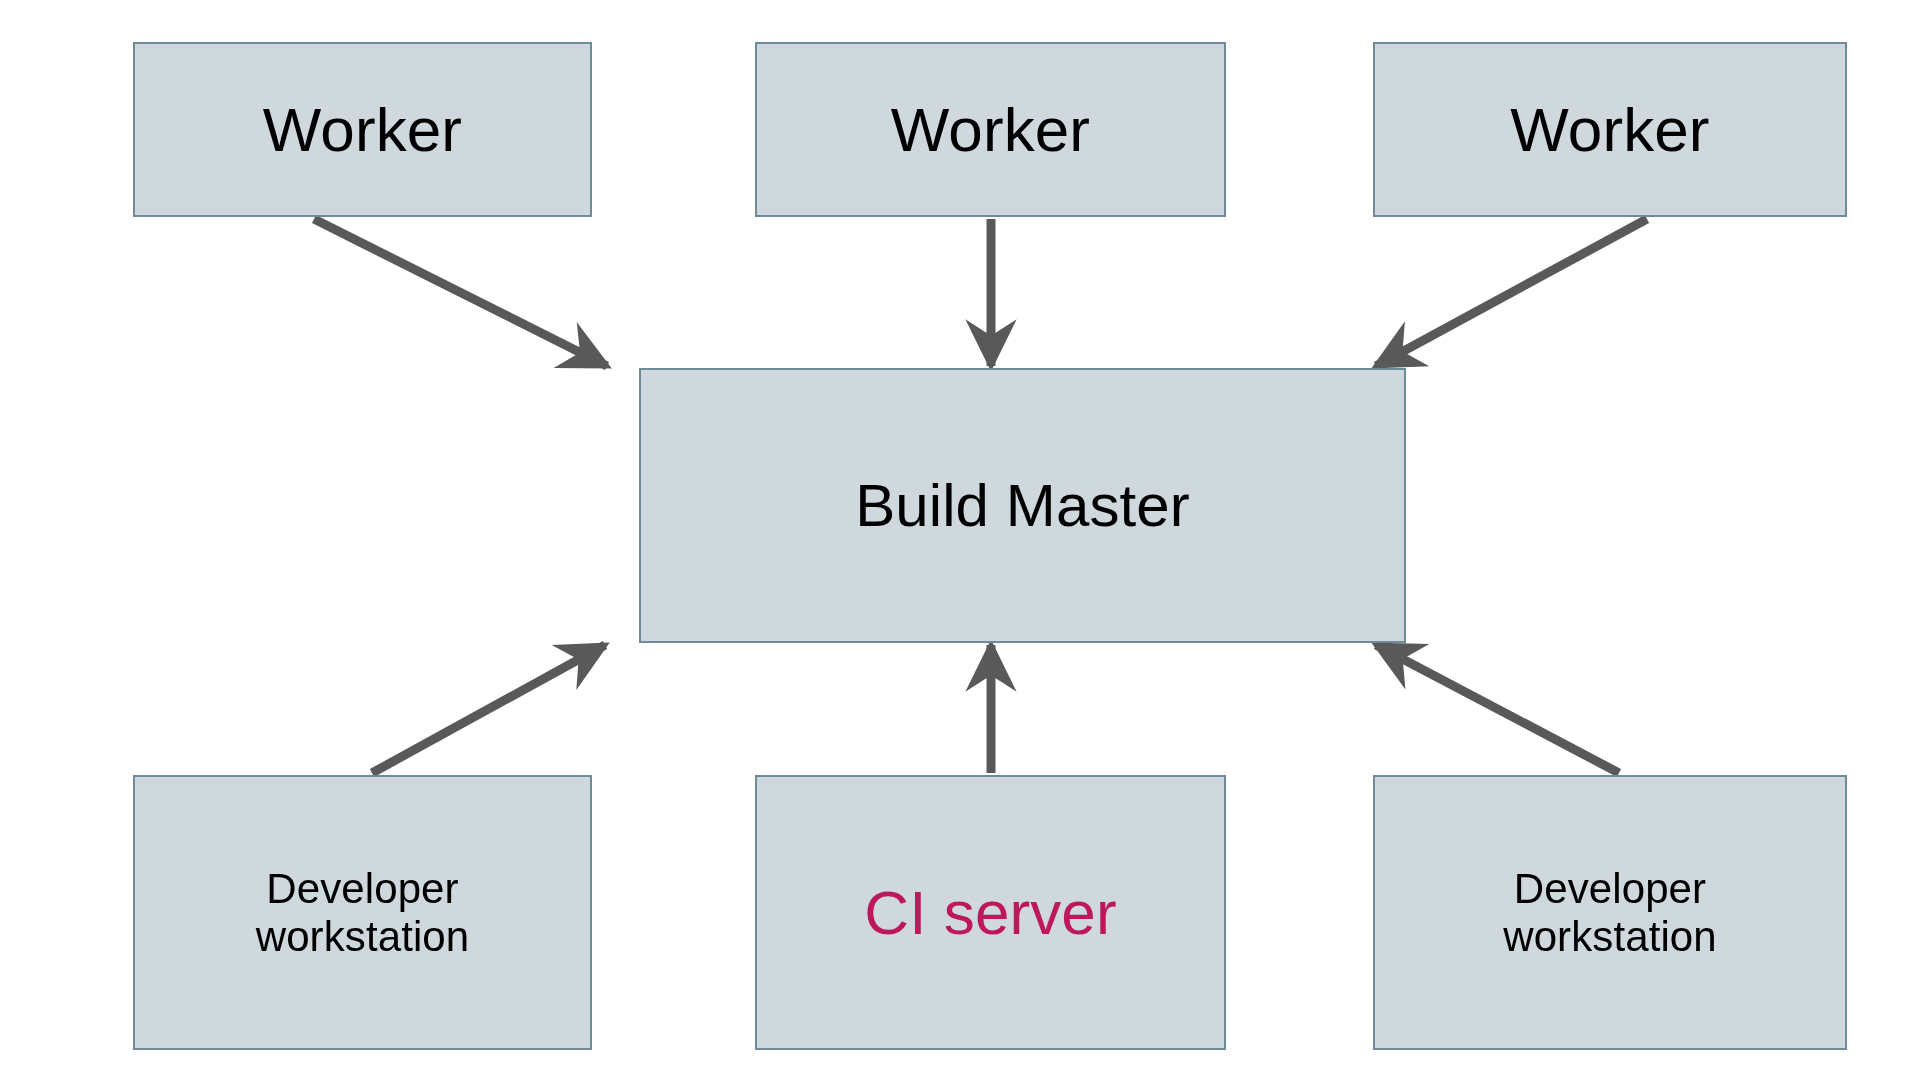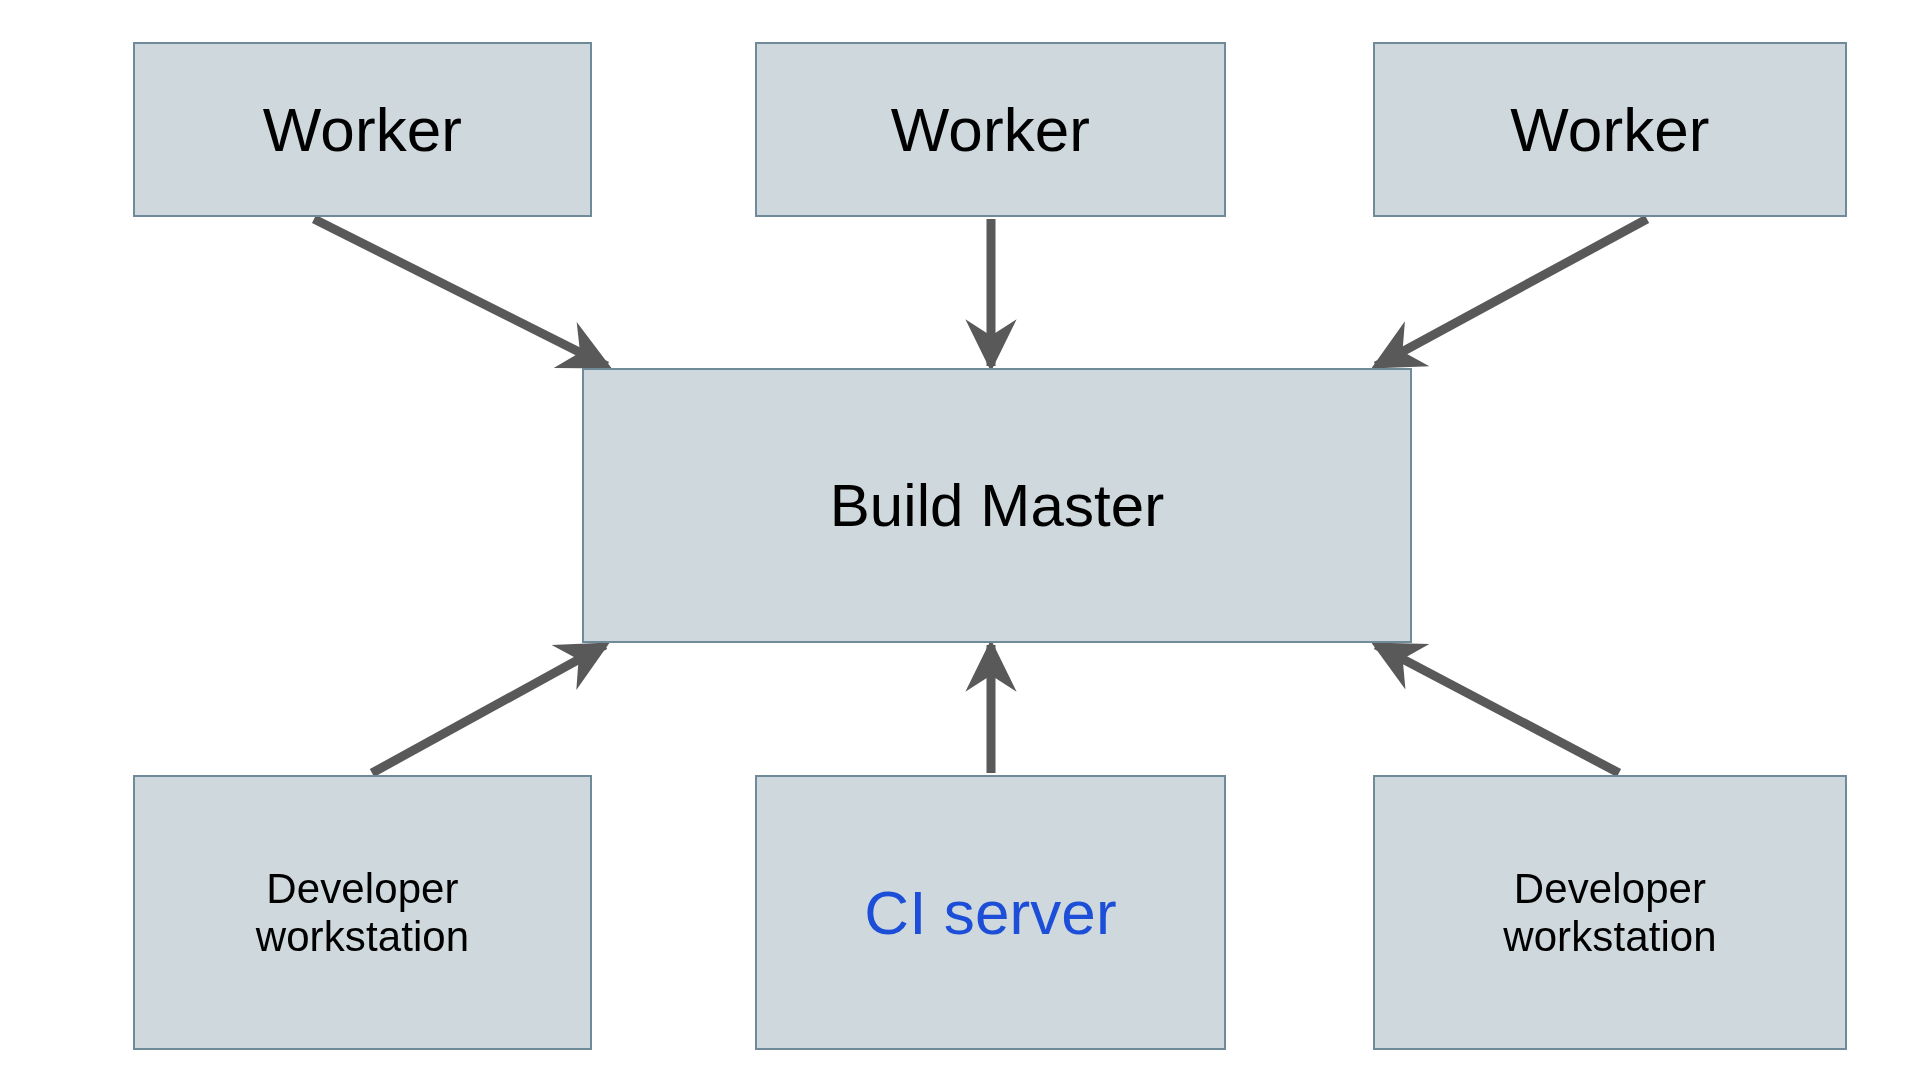--- a/index.html
+++ b/index.html
@@ -77,30 +77,30 @@
   </div>
 
   <div class="node node-worker" style="left: 741px; top: 42px; width: 471px; height: 175px; background: rgb(206, 216, 221); border-color: rgb(111, 138, 152); color: rgb(0, 0, 0);">
     <span class="node-label">Worker</span>
   </div>
 
   <div class="node node-worker" style="left: 1359px; top: 42px; width: 474px; height: 175px; background: rgb(206, 216, 221); border-color: rgb(111, 138, 152); color: rgb(0, 0, 0);">
     <span class="node-label">Worker</span>
   </div>
 
-  <div class="node node-master" style="left: 568px; top: 368px; width: 830px; height: 275px; background: rgb(206, 216, 221); border-color: rgb(111, 138, 152); color: rgb(0, 0, 0);">
+  <div class="node node-master" style="left: 625px; top: 368px; width: 767px; height: 275px; background: rgb(206, 216, 221); border-color: rgb(111, 138, 152); color: rgb(0, 0, 0);">
     <span class="node-label">Build Master</span>
   </div>
 
   <div class="node node-dev" style="left: 119px; top: 775px; width: 459px; height: 275px; background: rgb(206, 216, 221); border-color: rgb(111, 138, 152); color: rgb(0, 0, 0);">
     <span class="node-label">Developer
 workstation</span>
   </div>
 
-  <div class="node node-ci" style="left: 741px; top: 775px; width: 471px; height: 275px; background: rgb(206, 216, 221); border-color: rgb(111, 138, 152); color: #1d4ed8;">
+  <div class="node node-ci" style="left: 741px; top: 775px; width: 471px; height: 275px; background: rgb(206, 216, 221); border-color: rgb(111, 138, 152); color: #be185d;">
     <span class="node-label">CI server</span>
   </div>
 
   <div class="node node-dev" style="left: 1359px; top: 775px; width: 474px; height: 275px; background: rgb(206, 216, 221); border-color: rgb(111, 138, 152); color: rgb(0, 0, 0);">
     <span class="node-label">Developer
 workstation</span>
   </div>
 
 </div>
 

